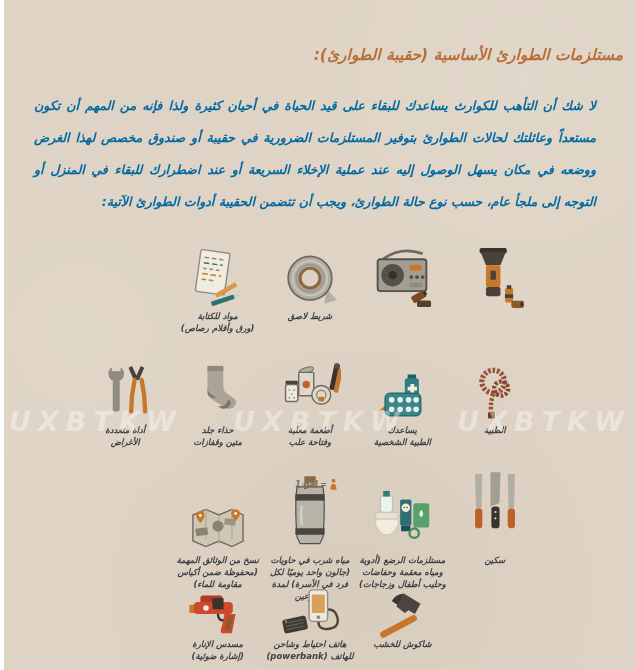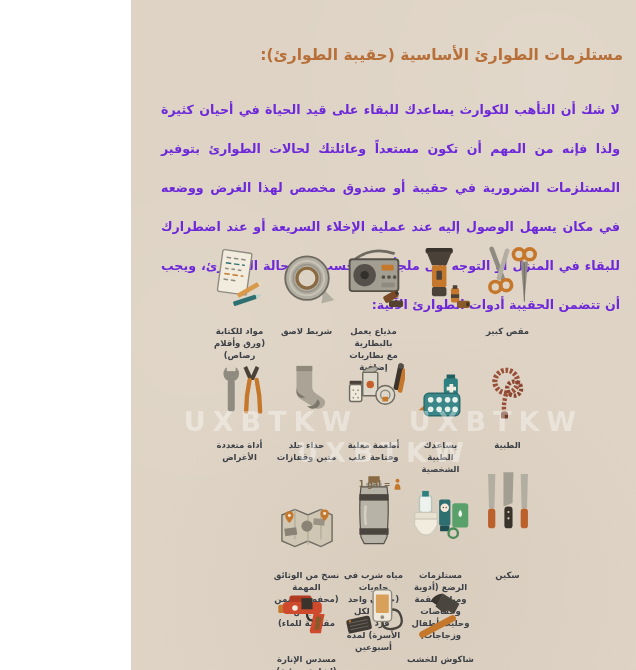--- a/index.html
+++ b/index.html
@@ -1,69 +1,54 @@
 <!DOCTYPE html>
 <html lang="ar" dir="rtl"><head>
 <meta charset="utf-8">
 <style>
   html,body{margin:0;padding:0;}
-  .page{position:relative;width:505px;height:670px;background:#ded3c4;
-        font-family:"DejaVu Sans",sans-serif;direction:rtl;overflow:hidden;}
+  .page{position:relative;width:632px;height:670px;background:#ded3c4;
+        font-family:"DejaVu Sans",sans-serif;direction:rtl;overflow:hidden;font-style:italic;}
   .page::before{content:"";position:absolute;inset:0;pointer-events:none;
     background:
       radial-gradient(circle at 82% 12%, rgba(255,255,255,.10), transparent 38%),
       radial-gradient(circle at 12% 50%, rgba(255,255,255,.07), transparent 32%),
       radial-gradient(circle at 55% 88%, rgba(120,100,80,.06), transparent 40%);}
   .title{position:absolute;top:46px;right:13px;left:13px;
          color:#b8703a;font-size:15.5px;font-weight:bold;text-align:right;}
-  .para{position:absolute;top:90px;right:16px;left:30px;
-        color:#6d28d9;font-size:12.6px;font-weight:bold;line-height:39px;
+  .para{position:absolute;top:90px;right:40px;left:30px;
+        color:#0369a1;font-size:12.6px;font-weight:bold;line-height:32px;
         text-align:justify;text-align-last:right;}
   .grid{position:absolute;top:238px;right:95px;left:75px;}
   .row{display:grid;grid-template-columns:repeat(5,1fr);}
   .row1{height:120px}.row2{height:106px}.row3{height:122px}.row4{height:86px}
   .cell{display:flex;flex-direction:column;align-items:center;}
   .icon-box{display:flex;align-items:flex-end;justify-content:center;position:relative;}
   .row1 .icon-box{height:72px}.row2 .icon-box{height:66px}
   .row3 .icon-box{height:90px}.row4 .icon-box{height:52px}
-  .label{margin-top:15px;font-size:8.5px;font-weight:bold;color:#3d4147;
+  .label{margin-top:0;font-size:8.5px;font-weight:bold;color:#3d4147;
          text-align:center;line-height:12px;white-space:pre-line;}
   svg{display:block;}
   .water-note{position:absolute;top:14px;right:-2px;direction:ltr;display:flex;
               align-items:center;gap:2px;font-size:8px;font-weight:bold;color:#7a664a;}
   .watermark{position:absolute;top:406px;left:0;right:0;text-align:center;direction:ltr;
              font-size:27px;font-weight:bold;color:rgba(255,255,255,.38);
              letter-spacing:7px;word-spacing:34px;pointer-events:none;}
 </style>
 </head>
 <body>
 
 <div class="page">
 
   <div class="title">مستلزمات الطوارئ الأساسية (حقيبة الطوارئ):</div>
   <div class="para">لا شك أن التأهب للكوارث يساعدك للبقاء على قيد الحياة في أحيان كثيرة ولذا فإنه من المهم أن تكون مستعداً وعائلتك لحالات الطوارئ بتوفير المستلزمات الضرورية في حقيبة أو صندوق مخصص لهذا الغرض ووضعه في مكان يسهل الوصول إليه عند عملية الإخلاء السريعة أو عند اضطرارك للبقاء في المنزل أو التوجه إلى ملجأ عام، حسب نوع حالة الطوارئ، ويجب أن تتضمن الحقيبة أدوات الطوارئ الآتية:</div>
 
   <div class="grid">
 
     <div class="row row1">
-      <div class="cell">
-        <div class="icon-box">
-          <svg width="58" height="66" viewBox="0 0 64 70">
-            <path d="M14 4 L26 36" stroke="#8f8b80" stroke-width="5" stroke-linecap="round"></path>
-            <path d="M31 6 L22 36" stroke="#b3aea2" stroke-width="5" stroke-linecap="round"></path>
-            <circle cx="18" cy="46" r="6" fill="none" stroke="#c5772c" stroke-width="4"></circle>
-            <circle cx="30" cy="44" r="6" fill="none" stroke="#c5772c" stroke-width="4"></circle>
-            <circle cx="44" cy="10" r="6" fill="none" stroke="#c5772c" stroke-width="4"></circle>
-            <circle cx="56" cy="10" r="6" fill="none" stroke="#c5772c" stroke-width="4"></circle>
-            <path d="M46 18 L50 64 L54 18 Z" fill="#8f8b80"></path>
-            <path d="M50 62 L50 20" stroke="#6e6a60" stroke-width="1"></path>
-          </svg>
-        </div>
-        <div class="label">مقص كبير</div>
-      </div>
       <div class="cell">
         <div class="icon-box">
           <svg width="58" height="64" viewBox="0 0 64 70">
             <rect x="15" y="2" width="30" height="6" rx="2" fill="#3a332c"></rect>
             <path d="M16 6 h28 l-6 15 h-16 z" fill="#4a4138"></path>
             <rect x="22" y="21" width="16" height="24" rx="2" fill="#c5772c"></rect>
             <rect x="27" y="27" width="6" height="10" rx="1" fill="#4a4138"></rect>
             <rect x="22" y="45" width="16" height="10" rx="2" fill="#4a4138"></rect>
             <rect x="43" y="46" width="9" height="16" rx="2" fill="#c5772c"></rect>
             <rect x="45" y="43" width="5" height="4" fill="#4a4138"></rect>
@@ -85,22 +70,20 @@
             <circle cx="48" cy="35" r="2" fill="#55504a"></circle>
             <circle cx="54" cy="35" r="2" fill="#55504a"></circle>
             <rect x="40" y="41" width="14" height="5" fill="#8f8b80"></rect>
             <g transform="rotate(-30 50 56)">
                 <rect x="42" y="52" width="16" height="8" rx="2" fill="#7a4a26"></rect>
                 <rect x="56" y="54" width="3" height="4" fill="#3a332c"></rect>
               </g>
             <rect x="48" y="60" width="15" height="7" rx="2" fill="#55412e"></rect>
           </svg>
         </div>
-        <div class="label">مذياع يعمل بالبطارية
-مع بطاريات إضافية</div>
       </div>
       <div class="cell">
         <div class="icon-box">
           <svg width="58" height="60" viewBox="0 0 64 64">
             <path d="M50 42 L62 54 L48 58 Z" fill="#b3aea2"></path>
             <circle cx="32" cy="30" r="24" fill="#b3aea2" stroke="#6e6a60" stroke-width="2"></circle>
             <circle cx="32" cy="30" r="19" fill="none" stroke="#c9c4b8" stroke-width="2"></circle>
             <circle cx="32" cy="30" r="15" fill="none" stroke="#9b968a" stroke-width="2"></circle>
             <circle cx="32" cy="30" r="11" fill="#ddd3c4" stroke="#8a6a42" stroke-width="3.5"></circle>
           </svg>
@@ -322,20 +305,22 @@
             <circle cx="42" cy="31.5" r="2" fill="#8f8b80"></circle>
             <g transform="rotate(-12 17 40)">
               <rect x="4" y="32" width="26" height="15" rx="3" fill="#3f3a33"></rect>
               <line x1="7" y1="36" x2="27" y2="36" stroke="#6e6a60"></line>
               <line x1="7" y1="39.5" x2="27" y2="39.5" stroke="#6e6a60"></line>
               <line x1="7" y1="43" x2="27" y2="43" stroke="#6e6a60"></line>
               <circle cx="8" cy="34" r="1.3" fill="#c5772c"></circle>
             </g>
           </svg>
         </div>
+        <div class="label">هاتف احتياط وشاحن
+للهاتف (powerbank)</div>
       </div>
       <div class="cell">
         <div class="icon-box">
           <svg width="62" height="50" viewBox="0 0 66 54">
             <rect x="2" y="18" width="7" height="9" rx="2" fill="#c5772c"></rect>
             <rect x="14" y="8" width="24" height="9" rx="3" fill="#b03a22"></rect>
             <rect x="7" y="15" width="42" height="13" rx="4" fill="#cf4a2c"></rect>
             <rect x="27" y="11" width="12" height="12" fill="#3a332c"></rect>
             <circle cx="20" cy="21.5" r="3" fill="#f2ecdf"></circle>
             <path d="M40 28 h12 l-4 21 h-11 q-2 -3 0 -7 z" fill="#cf4a2c"></path>

